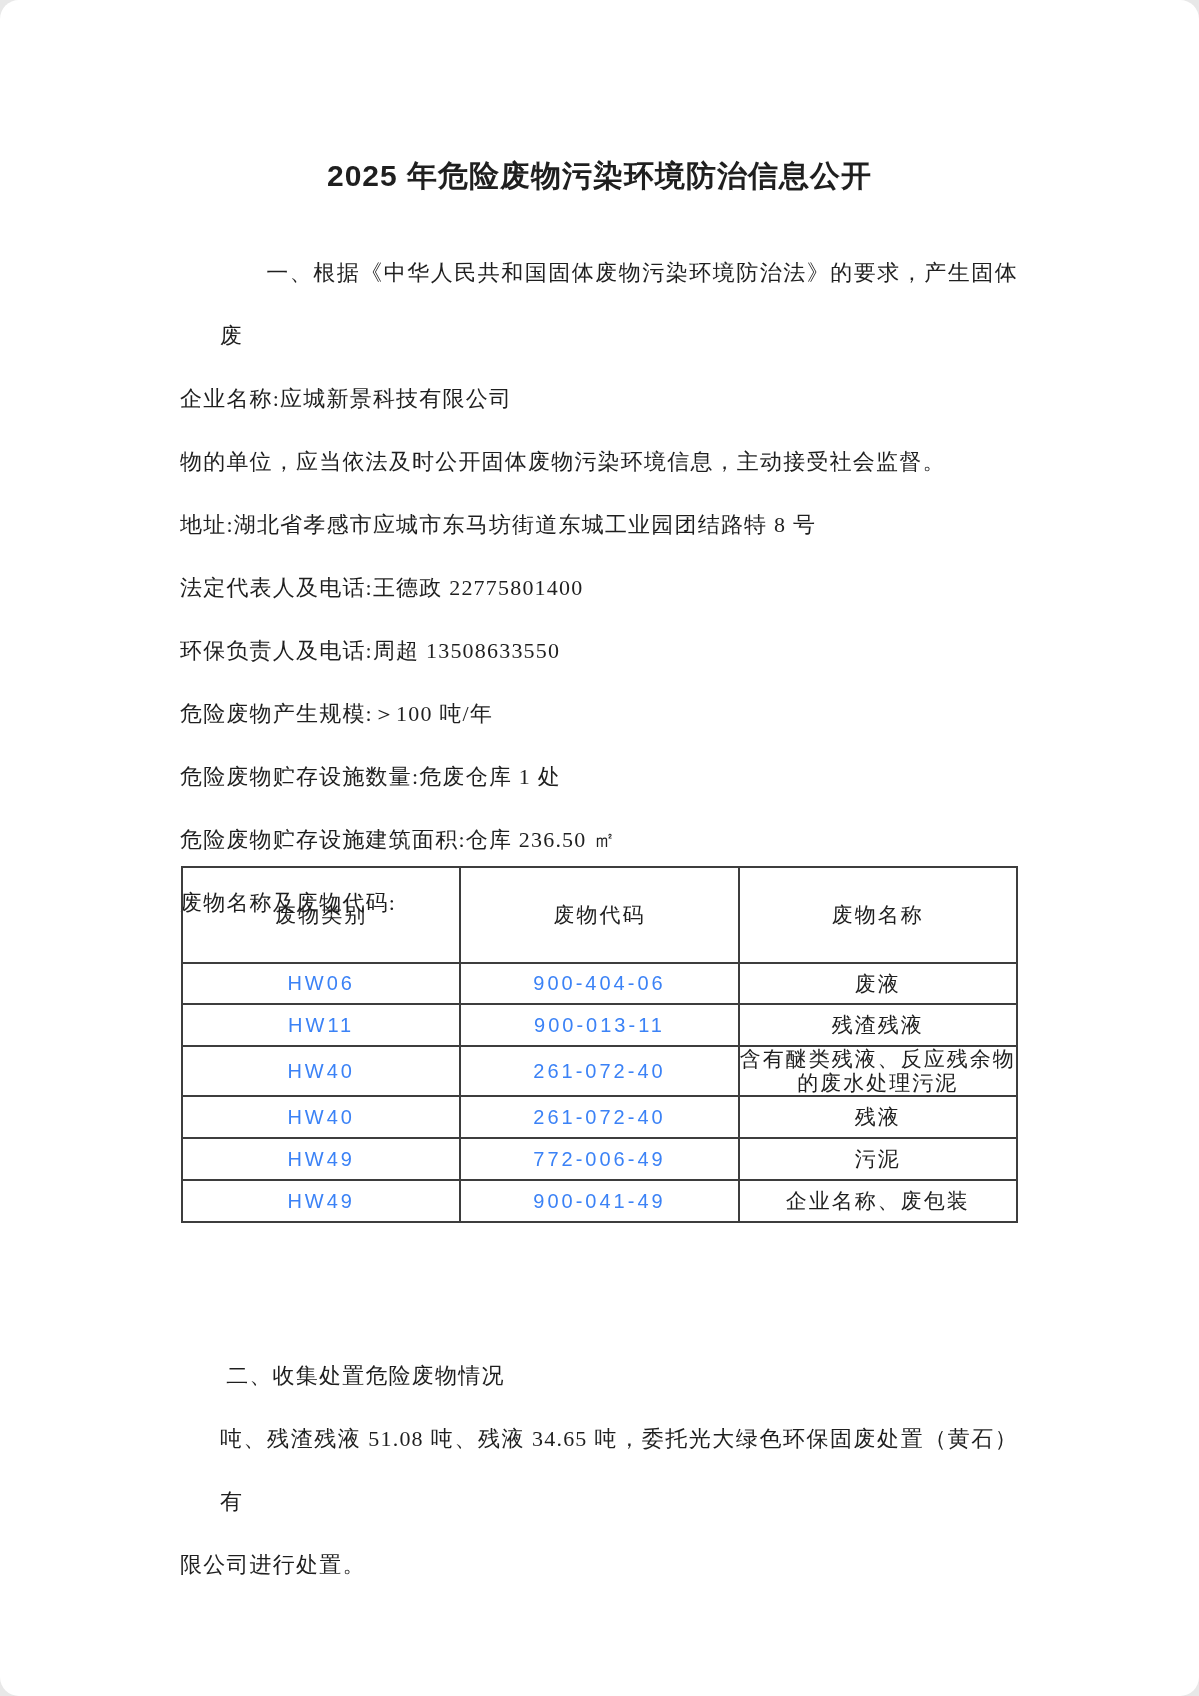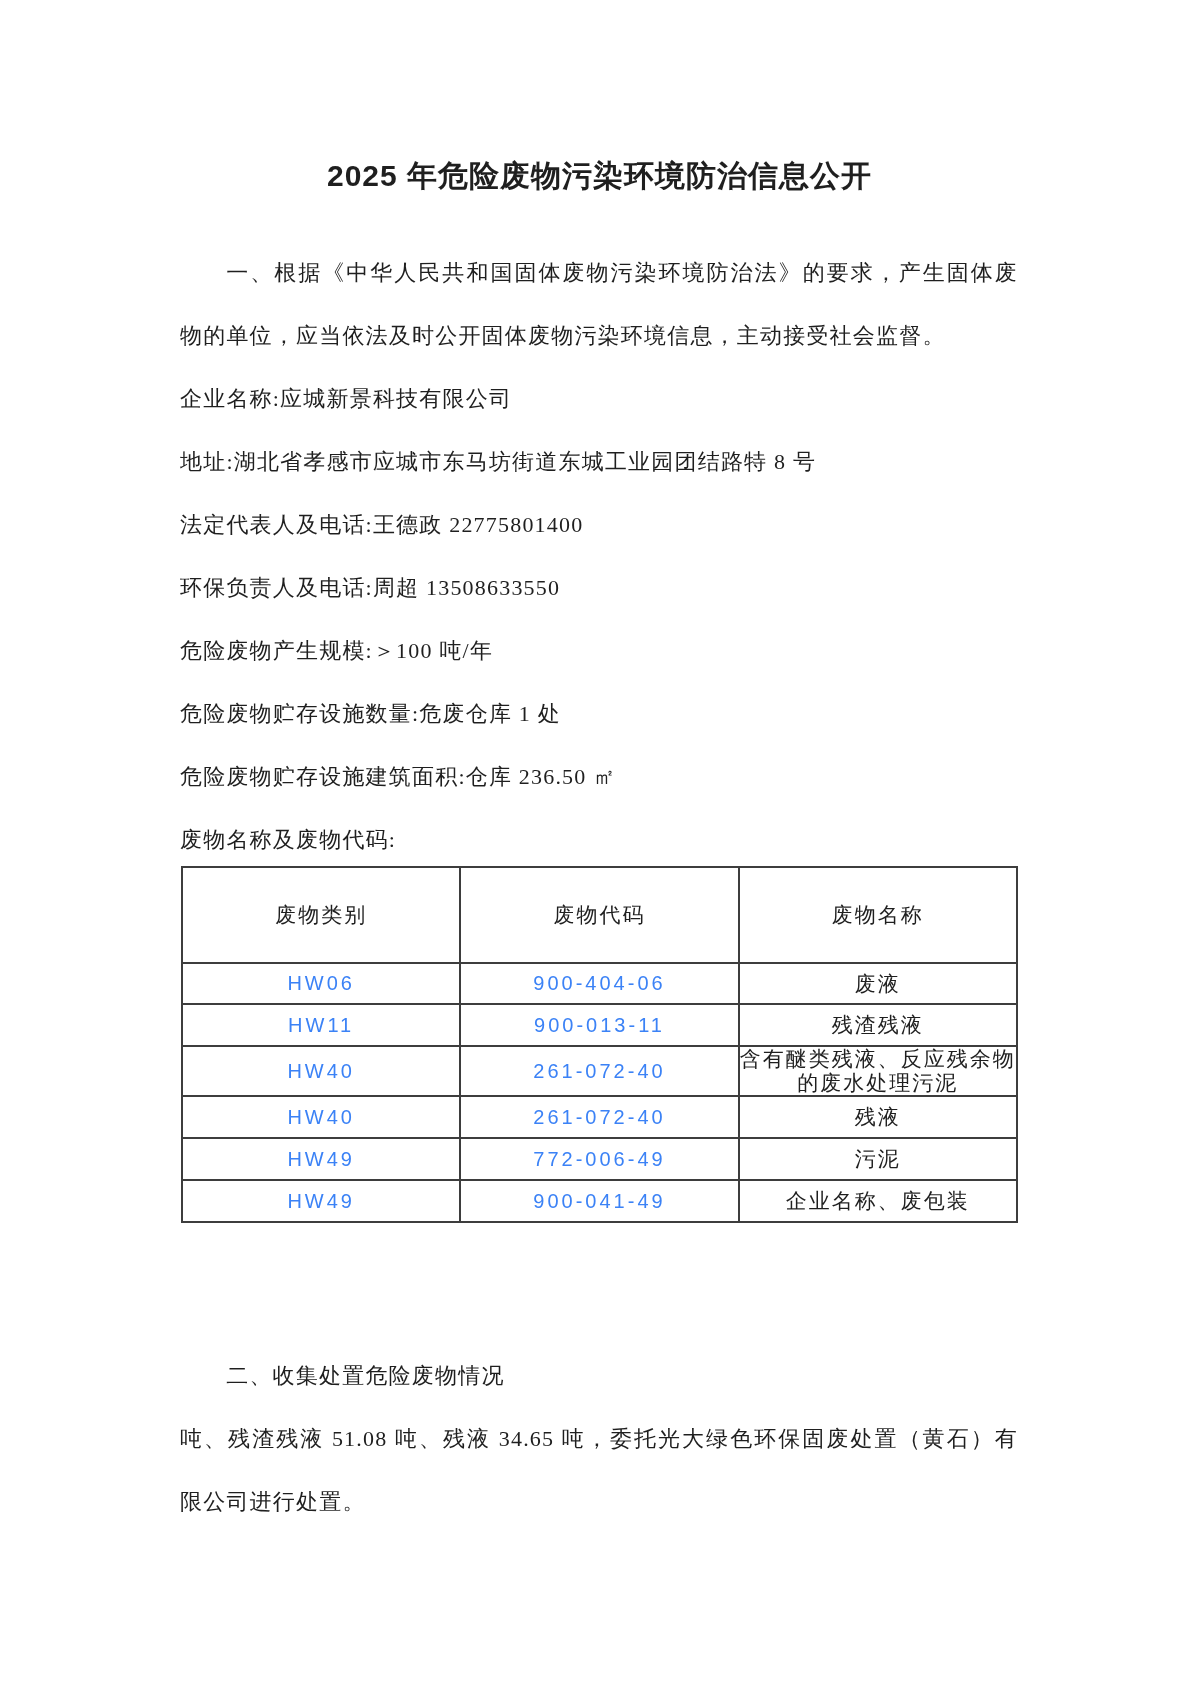--- a/index.html
+++ b/index.html
@@ -5,20 +5,21 @@
   html, body { margin: 0; padding: 0; background: #e8e8e8; }
   .page {
     position: relative;
     width: 1199px;
     height: 1696px;
     margin: 0 auto;
     background: #ffffff;
     color: #1f1f1f;
     font-family: "Liberation Serif", serif;
     overflow: hidden;
+    border-radius: 19px;
   }
   .doc-title {
     position: absolute;
     top: 152px;
     left: 0;
     width: 100%;
     text-align: center;
     font-family: "Liberation Sans", sans-serif;
     font-size: 30px;
     line-height: 48px;
@@ -42,20 +43,21 @@
     font-size: 22px;
     line-height: 63px;
     letter-spacing: 1.2px;
   }
   .line { white-space: nowrap; }
   .line.indent { text-indent: 2.1em; }
   .line.flush {
     white-space: normal;
     text-align: justify;
     text-align-last: justify;
+    margin-left: 40px;
   }
   .table-wrap {
     position: absolute;
     top: 866px;
     left: 181px;
     width: 837px;
     height: 355px;
   }
   table.waste {
     border-collapse: collapse;
@@ -93,22 +95,22 @@
 </style>
 </head>
 <body>
 
 <div class="page">
 
   <div class="doc-title">2025 年危险废物污染环境防治信息公开</div>
 
   <div class="intro-block">
     <div class="line indent flush">一、根据《中华人民共和国固体废物污染环境防治法》的要求，产生固体废</div>
+    <div class="line">企业名称:应城新景科技有限公司</div>
     <div class="line">物的单位，应当依法及时公开固体废物污染环境信息，主动接受社会监督。</div>
-    <div class="line">企业名称:应城新景科技有限公司</div>
     <div class="line">地址:湖北省孝感市应城市东马坊街道东城工业园团结路特 8 号</div>
     <div class="line">法定代表人及电话:王德政 22775801400</div>
     <div class="line">环保负责人及电话:周超 13508633550</div>
     <div class="line">危险废物产生规模:＞100 吨/年</div>
     <div class="line">危险废物贮存设施数量:危废仓库 1 处</div>
     <div class="line">危险废物贮存设施建筑面积:仓库 236.50 ㎡</div>
     <div class="line">废物名称及废物代码:</div>
   </div>
 
   <div class="table-wrap">

